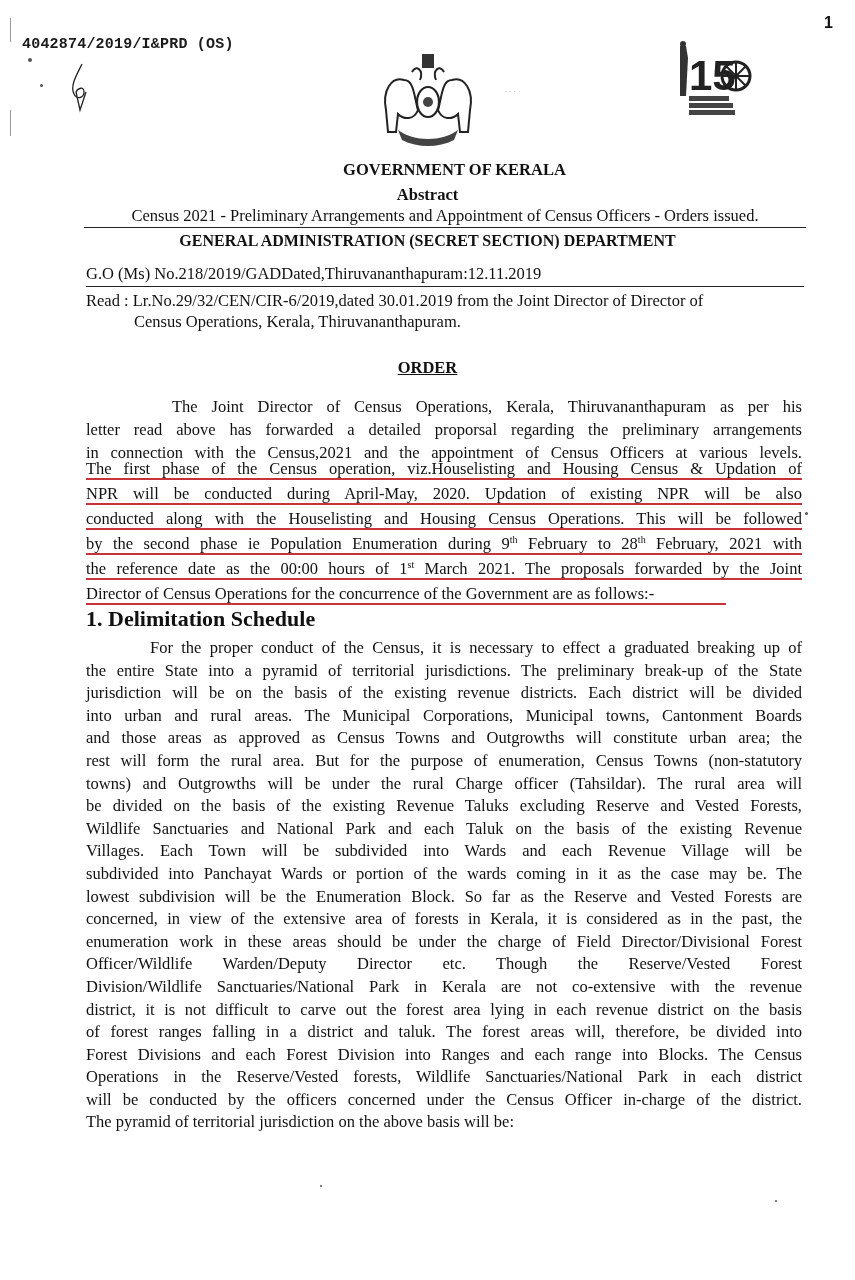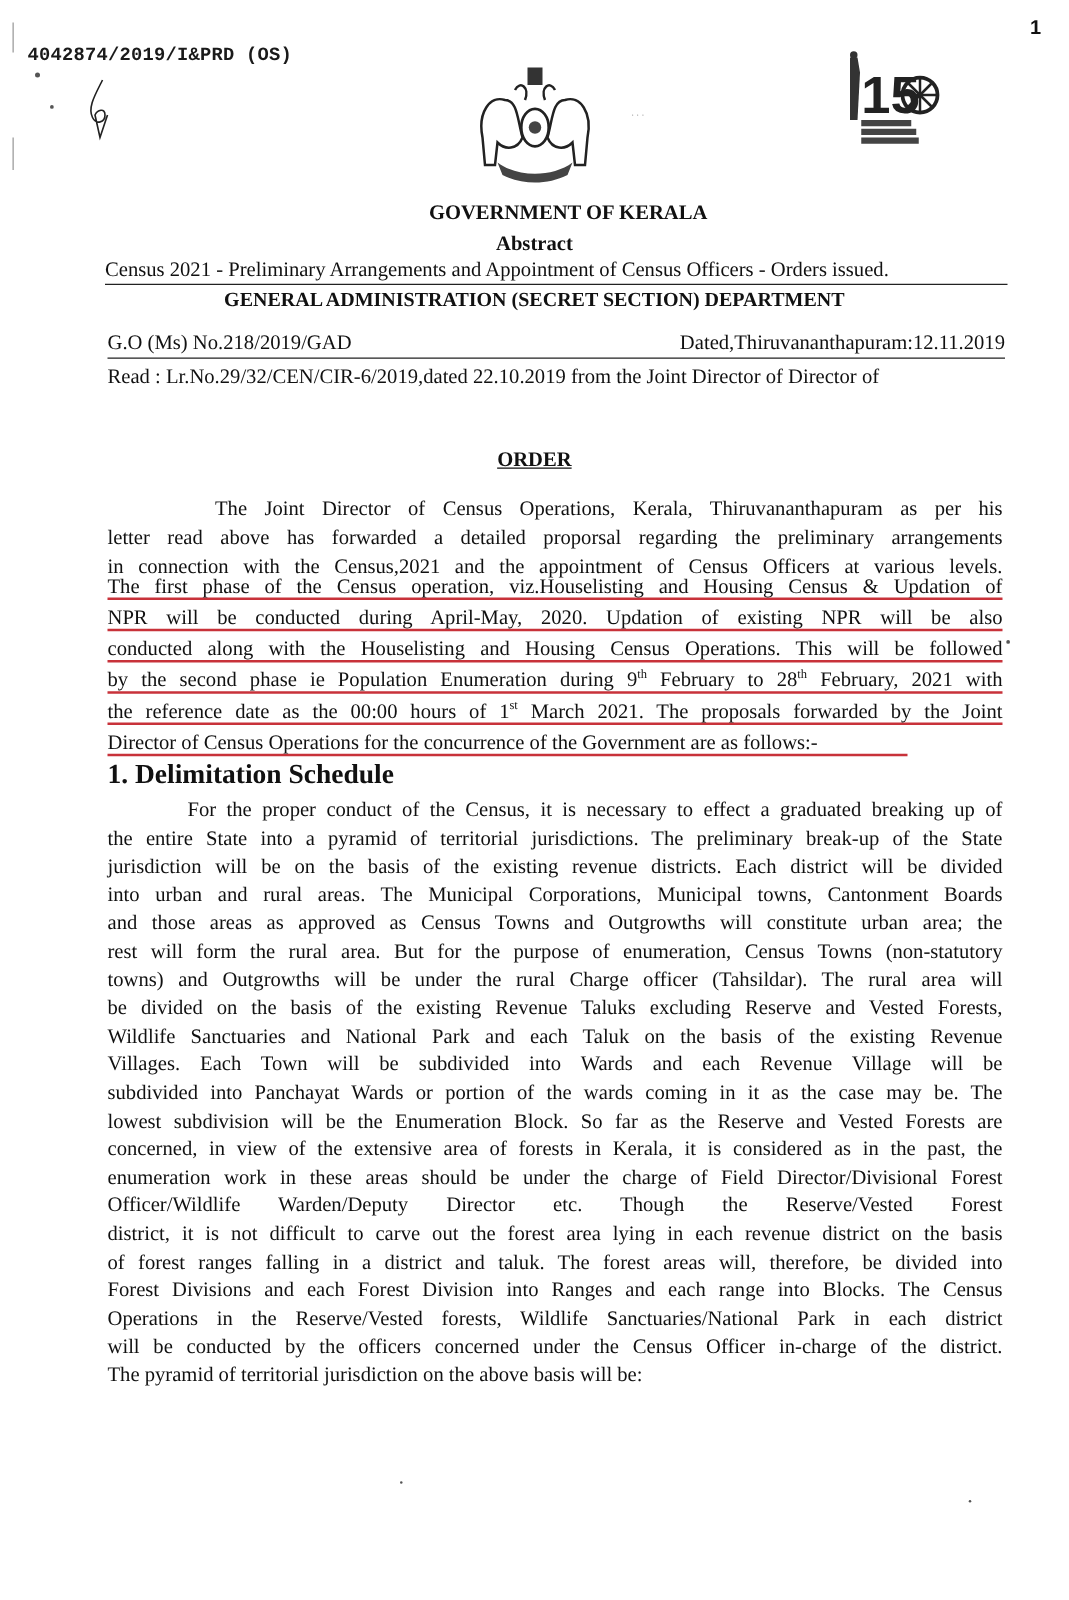--- a/index.html
+++ b/index.html
@@ -19,28 +19,28 @@
   }
   .signature { left: 58px; top: 58px; width: 50px; height: 60px; }
   .emblem { left: 374px; top: 50px; width: 108px; height: 100px; }
   .gandhi-logo { left: 672px; top: 38px; width: 82px; height: 80px; }
   .header-line {
     left: 0; width: 855px; text-align: center; font-size: 16px;
   }
   .gov-title { top: 160px; font-weight: bold; font-size: 16.5px; padding-left: 27px; }
   .abstract-title { top: 185px; font-weight: bold; font-size: 16.5px; }
   .subject {
-    left: 84px; top: 206px; width: 722px; font-size: 16.5px; text-align: left;
+    left: 84px; top: 206px; width: 722px; font-size: 16.5px; text-align: center;
     border-bottom: 1.5px solid #222; padding-bottom: 1px;
   }
   .dept { top: 232px; font-weight: bold; font-size: 16px; }
   .go-row {
     left: 86px; top: 264px; width: 718px; font-size: 16.5px;
     border-bottom: 1.5px solid #222; padding-bottom: 2px;
-    display: flex; justify-content: space-between;
+    display: flex; 
   }
   .read-block { left: 86px; top: 290px; width: 720px; font-size: 16.5px; line-height: 21px; }
   .read-block .indent { padding-left: 48px; }
   .order-title { top: 358px; font-weight: bold; text-decoration: underline; font-size: 16.5px; }
   .para {
     left: 86px; width: 716px; font-size: 16.5px; line-height: 23.1px; text-align: justify;
   }
   .para-1 { top: 395px; }
   .hl-lines {
     left: 86px; top: 457px; width: 716px; font-size: 16.5px; line-height: 23.1px;
@@ -100,21 +100,22 @@
 <div class="abs header-line abstract-title">Abstract</div>
 <div class="abs subject">Census 2021 - Preliminary Arrangements and Appointment of Census Officers  - Orders issued.</div>
 <div class="abs header-line dept">GENERAL ADMINISTRATION (SECRET SECTION) DEPARTMENT</div>
 
 <div class="abs go-row">
   <span>G.O (Ms) No.218/2019/GAD</span>
   <span>Dated,Thiruvananthapuram:12.11.2019</span>
 </div>
 
 <div class="abs read-block">
-  <div>Read : Lr.No.29/32/CEN/CIR-6/2019,dated 22.10.2019 from the Joint Director of Director of</div>
+  <div>Read : Lr.No.29/32/CEN/CIR-6/2019,dated 30.01.2019 from the Joint Director of Director of</div>
+  <div class="indent">Census Operations, Kerala, Thiruvananthapuram.</div>
 </div>
 
 <div class="abs header-line order-title">ORDER</div>
 
 <div class="abs para para-1">
   <div style="white-space:nowrap;text-align-last:justify;height:23px;padding-left:86px;">The Joint Director of Census Operations, Kerala, Thiruvananthapuram as per his</div>
   <div style="white-space:nowrap;text-align-last:justify;height:23px;">letter read above has forwarded a detailed proporsal regarding the preliminary arrangements</div>
   <div style="white-space:nowrap;text-align-last:justify;height:23px;">in connection with the Census,2021 and the appointment of Census Officers at various levels.</div>
 </div>
 
@@ -138,20 +139,21 @@
   <span class="line">rest will form the rural area.  But for the purpose of enumeration, Census Towns (non-statutory</span>
   <span class="line">towns) and Outgrowths will be under the rural Charge officer (Tahsildar). The rural area will</span>
   <span class="line">be divided on the basis of the existing Revenue Taluks excluding Reserve and Vested Forests,</span>
   <span class="line">Wildlife Sanctuaries and National Park and each Taluk on the basis of the existing Revenue</span>
   <span class="line">Villages. Each Town will be subdivided into Wards and each Revenue Village will be</span>
   <span class="line">subdivided into Panchayat Wards or portion of the wards coming in it as the case may be.  The</span>
   <span class="line">lowest subdivision will be the Enumeration Block.  So far as the Reserve and Vested Forests are</span>
   <span class="line">concerned, in view of the extensive area of forests in Kerala, it is considered as in the past, the</span>
   <span class="line">enumeration work in these areas should be under the charge of Field Director/Divisional Forest</span>
   <span class="line">Officer/Wildlife Warden/Deputy Director etc. Though the Reserve/Vested Forest</span>
+  <span class="line">Division/Wildlife Sanctuaries/National Park in Kerala are not co-extensive with the revenue</span>
   <span class="line">district, it is not difficult to carve out the forest area lying in each revenue district on the basis</span>
   <span class="line">of forest ranges falling in a district and taluk. The forest areas will, therefore, be divided into</span>
   <span class="line">Forest Divisions and each Forest Division into Ranges and each range into Blocks. The Census</span>
   <span class="line">Operations in the Reserve/Vested forests, Wildlife Sanctuaries/National Park in each district</span>
   <span class="line">will be conducted by the officers concerned under the Census Officer in-charge of the district.</span>
   <span class="line last">The pyramid of territorial jurisdiction on the above basis will be:</span>
 </div>
 
 <div class="speck" style="left:28px;top:58px;width:4px;height:4px;"></div>
 <div class="speck" style="left:40px;top:84px;width:3px;height:3px;"></div>

